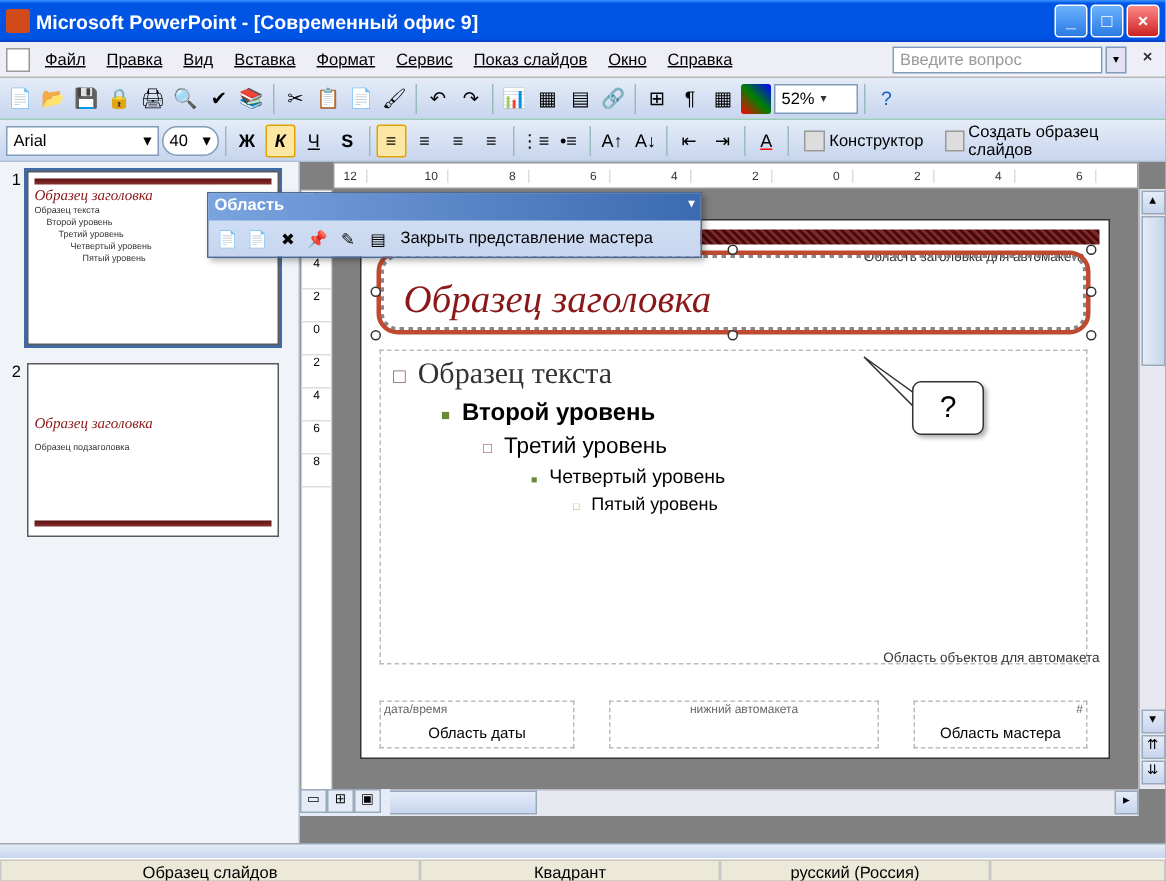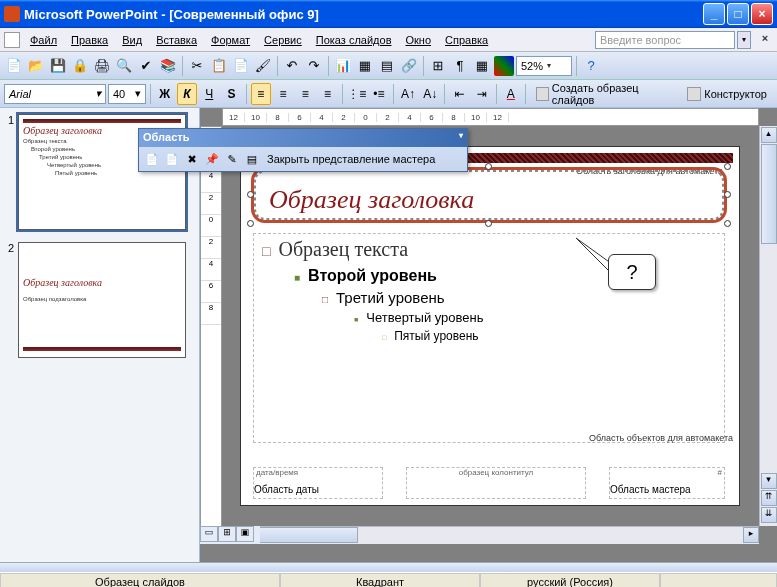--- a/index.html
+++ b/index.html
@@ -40,21 +40,21 @@
 .thumbs-pane { width: 200px; background: #f0f3f8; border-right: 1px solid #a8bdd8; overflow: hidden; }
 .thumb-item { display: flex; padding: 6px 4px 6px 2px; gap: 4px; }
 .thumb-num { width: 12px; font-size: 11px; text-align: right; }
 .thumb-slide { width: 168px; height: 116px; background: #fff; border: 1px solid #5a5a5a; position: relative; padding: 4px; }
 .thumb-slide.sel { outline: 2px solid #416aa3; }
 .thumb-slide .top-bar { height: 4px; background: linear-gradient(#5a1010,#8a3030); margin-bottom: 2px; }
 .thumb-slide .t-title { font-style: italic; font-family: Georgia, serif; color: #8a1818; font-size: 10px; }
 .thumb-slide .t-line { font-size: 6px; color: #333; margin-top: 2px; }
 
 .edit-area { flex: 1; background: #808080; position: relative; overflow: hidden; }
-.ruler-h { position: absolute; top: 0; left: 22px; right: 18px; height: 18px; background: #fff; border: 1px solid #999; font-size: 8px; color: #333; display: flex; align-items: center; overflow: hidden; }
+.ruler-h { position: absolute; top: 0; left: 22px; right: 18px; height: 18px; background: #fff; border: 1px solid #999; font-size: 8px; color: #333; display: flex; align-items: center; overflow: hidden; gap: 32px; }
 .ruler-h .tick { flex: none; width: 22px; text-align: center; border-right: 1px solid #ddd; }
 .ruler-v { position: absolute; top: 18px; left: 0; width: 22px; bottom: 18px; background: #fff; border: 1px solid #999; font-size: 8px; display: flex; flex-direction: column; }
 .ruler-v .tick { height: 22px; text-align: center; border-bottom: 1px solid #ddd; }
 
 .slide { position: absolute; left: 40px; top: 38px; width: 500px; height: 360px; background: #fff; border: 1px solid #333; }
 .slide .deco-bar { height: 10px; margin: 6px 6px 0 6px; background: repeating-linear-gradient(45deg,#4a0a0a,#4a0a0a 2px,#7a2a2a 2px,#7a2a2a 4px); }
 .slide .title-box { position: absolute; left: 10px; top: 20px; width: 476px; height: 56px; }
 .slide .title-box .frame { position: absolute; inset: 0; border: 3px solid #be4a30; border-radius: 14px; }
 .slide .title-box .hatched { position: absolute; inset: 2px; border: 3px dotted #888; border-radius: 12px; }
 .slide .title-label { position: absolute; right: 4px; top: -1px; font-size: 9px; color: #333; }
@@ -69,21 +69,21 @@
 .slide .body-box .l3 { font-size: 15px; margin-left: 60px; margin-top: 4px; }
 .slide .body-box .l3::before { content: "□"; color: #a04a4a; margin-right: 8px; font-size: 10px; }
 .slide .body-box .l4 { font-size: 13px; margin-left: 92px; margin-top: 4px; }
 .slide .body-box .l4::before { content: "■"; color: #6a8a3a; margin-right: 8px; font-size: 7px; }
 .slide .body-box .l5 { font-size: 12px; margin-left: 120px; margin-top: 4px; }
 .slide .body-box .l5::before { content: "□"; color: #cca050; margin-right: 8px; font-size: 7px; }
 .slide .obj-label { position: absolute; right: 6px; bottom: 62px; font-size: 9px; color: #333; }
 
 .slide .footer-ph { position: absolute; bottom: 6px; height: 32px; border: 1px dashed #bbb; font-size: 10px; }
 .slide .footer-ph .ph-lbl { position: absolute; top: 0; font-size: 8px; color: #666; }
-.slide .footer-ph .ph-txt { position: absolute; bottom: 3px; left: 0; right: 0; }
+.slide .footer-ph .ph-txt { position: absolute; bottom: 3px; left: 0; right: 0; text-align: center; }
 .fph1 { left: 12px; width: 130px; }
 .fph2 { left: 165px; width: 180px; }
 .fph3 { left: 368px; width: 116px; }
 
 .callout { position: absolute; left: 408px; top: 146px; width: 48px; height: 36px; background: #fff; border: 1px solid #333; border-radius: 6px; display: flex; align-items: center; justify-content: center; font-size: 20px; box-shadow: 2px 2px 3px rgba(0,0,0,0.3); }
 .callout-tail { position: absolute; left: 374px; top: 128px; width: 40px; height: 40px; }
 .callout-tail svg { width: 100%; height: 100%; }
 
 .floating-tb { position: absolute; left: 138px; top: 128px; width: 330px; background: linear-gradient(#d6e5f8,#c7d5ee); border: 1px solid #4a6a9a; box-shadow: 2px 2px 4px rgba(0,0,0,0.3); z-index: 10; }
 .floating-tb .ft-title { height: 18px; background: linear-gradient(to right,#7aa3e0,#3a6ab0); color: #fff; font-size: 11px; font-weight: bold; padding: 2px 4px; display: flex; }
@@ -168,25 +168,25 @@
   <div class="tb-btn" style="background:linear-gradient(45deg,red,green,blue);"></div>
   <div class="tb-combo" style="width:56px;">
       <span>52%</span>
       <span class="arr">▾</span>
     </div>
   <div class="tb-sep"></div>
   <div class="tb-btn" style="color:#1560bd;">?</div>
 </div>
 
 <div class="format-bar">
-  <div class="fb-combo" style="width:110px;font-style:italic;">
+  <div class="fb-combo" style="width:110px;">
       <span>Arial</span>
       <span class="arr" style="margin-left:auto;">▾</span>
     </div>
-  <div class="fb-combo" style="width:40px;">
+  <div class="fb-combo" style="width:40px;border-radius:10px;">
       <span>40</span>
       <span class="arr" style="margin-left:auto;">▾</span>
     </div>
   <div class="fb-sep"></div>
   <div class="fb-btn" style="font-weight:bold;">Ж</div>
   <div class="fb-btn active" style="font-style:italic;font-weight:bold;">К</div>
   <div class="fb-btn" style="text-decoration:underline;">Ч</div>
   <div class="fb-btn" style="font-weight:bold;">S</div>
   <div class="fb-sep"></div>
   <div class="fb-btn active">≡</div>
@@ -200,25 +200,25 @@
   <div class="fb-btn">A↑</div>
   <div class="fb-btn">A↓</div>
   <div class="fb-sep"></div>
   <div class="fb-btn">⇤</div>
   <div class="fb-btn">⇥</div>
   <div class="fb-sep"></div>
   <div class="fb-btn" style="text-decoration:underline;text-decoration-color:red;">A</div>
   <div class="fb-sep"></div>
   <div class="fb-txt-btn">
       <span class="ico"></span>
-      <span>Создать образец слайдов</span>
+      <span>Конструктор</span>
     </div>
   <div class="fb-txt-btn">
       <span class="ico"></span>
-      <span>Конструктор</span>
+      <span>Создать образец слайдов</span>
     </div>
 </div>
 
 <div class="workspace">
 
   <div class="thumbs-pane">
     <div class="thumb-item">
       <div class="thumb-num">1</div>
       <div class="thumb-slide sel">
         <div class="top-bar"></div>
@@ -293,21 +293,21 @@
         <div class="l4">Четвертый уровень</div>
         <div class="l5">Пятый уровень</div>
       </div>
       <div class="obj-label">Область объектов для автомакета</div>
 
       <div class="footer-ph fph1">
         <div class="ph-lbl" style="left:2px;">дата/время</div>
         <div class="ph-txt">Область даты</div>
       </div>
       <div class="footer-ph fph2">
-        <div class="ph-lbl" style="left:50%;transform:translateX(-50%);">образец колонтитул</div>
+        <div class="ph-lbl" style="left:50%;transform:translateX(-50%);">нижний автомакета</div>
       </div>
       <div class="footer-ph fph3">
         <div class="ph-lbl" style="right:2px;">#</div>
         <div class="ph-txt">Область мастера</div>
       </div>
     </div>
 
     <div class="callout-tail">
       <svg viewBox="0 0 40 40">
           <polygon points="2,2 38,28 34,34 2,2" fill="#fff" stroke="#333"></polygon>

